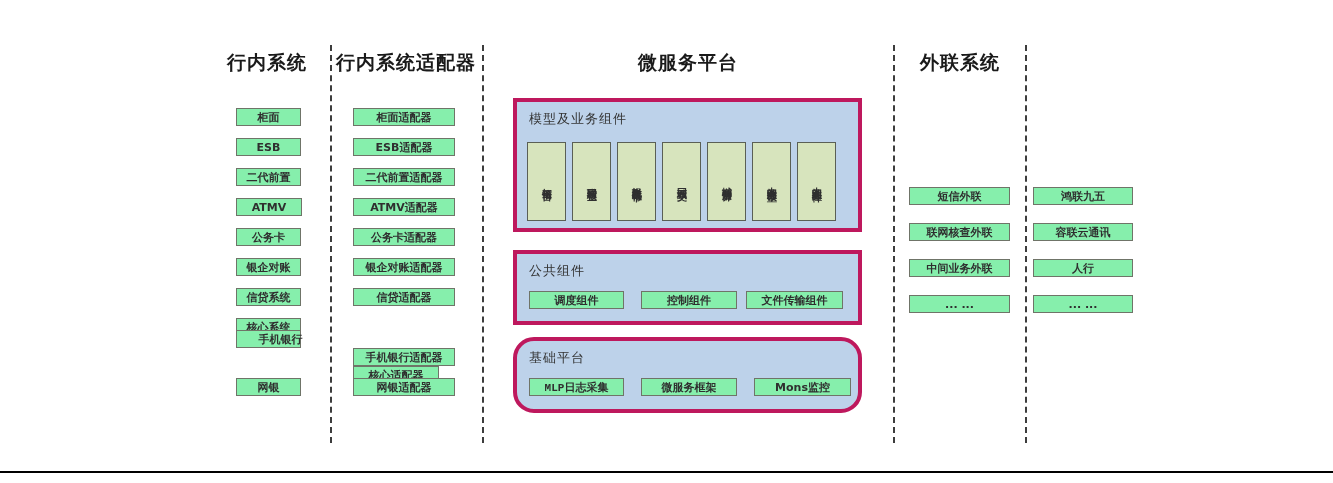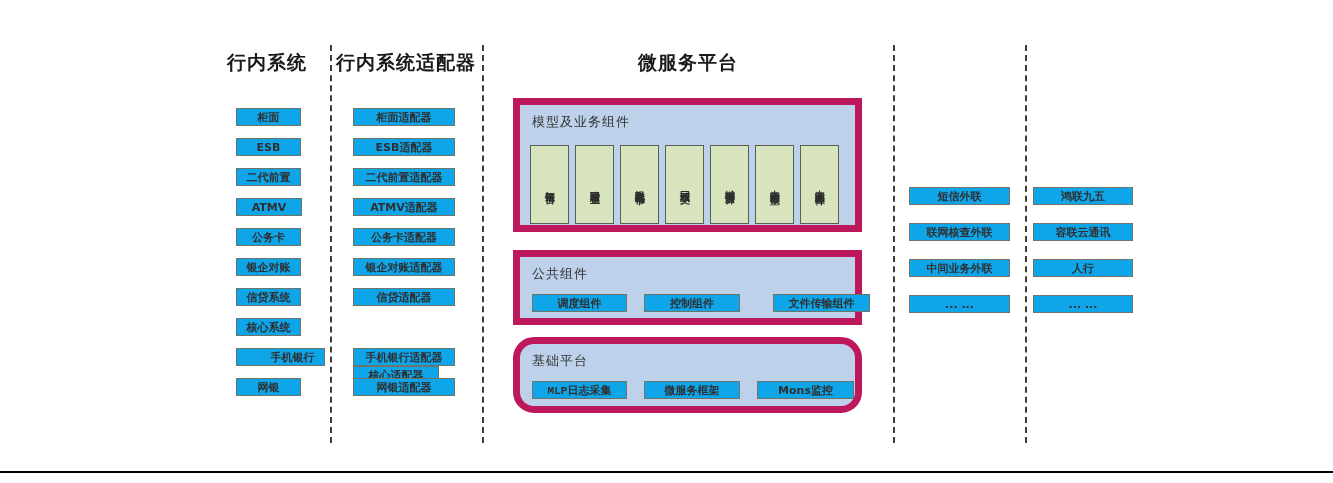--- a/index.html
+++ b/index.html
@@ -31,37 +31,37 @@
     position: absolute;
     top: 45px;
     height: 398px;
     width: 0;
     border-left: 2px dashed #3d3d3d;
   }
 
   .gbox {
     position: absolute;
     height: 18px;
-    background: #0ea5e9;
+    background: #86efac;
     border: 1px solid #6f7468;
     display: flex;
     align-items: center;
     justify-content: center;
     font-size: 11px;
     font-weight: bold;
     color: #2f2f2f;
     white-space: nowrap;
   }
 
   .panel {
     position: absolute;
     left: 513px;
     width: 349px;
     background: #bdd2ea;
-    border: 7px solid #be185d;
+    border: 4px solid #be185d;
   }
 
   .panel-label {
     position: absolute;
     left: 12px;
     top: 8px;
     font-size: 13px;
     color: #333333;
     letter-spacing: 1px;
   }
@@ -96,35 +96,36 @@
   }
 </style>
 </head>
 <body>
 
 <div class="canvas">
 
   <div class="col-header" style="left:200px;width:134px;">行内系统</div>
   <div class="col-header" style="left:331px;width:150px;">行内系统适配器</div>
   <div class="col-header" style="left:600px;width:176px;">微服务平台</div>
+  <div class="col-header" style="left:900px;width:120px;">外联系统</div>
 
   <div class="vline" style="left:330px;"></div>
   <div class="vline" style="left:482px;"></div>
   <div class="vline" style="left:893px;"></div>
   <div class="vline" style="left:1025px;"></div>
 
   <div class="gbox" style="left:236px;top:108px;width:65px;">柜面</div>
   <div class="gbox" style="left:236px;top:138px;width:65px;">ESB</div>
   <div class="gbox" style="left:236px;top:168px;width:65px;">二代前置</div>
   <div class="gbox" style="left:236px;top:198px;width:66px;">ATMV</div>
   <div class="gbox" style="left:236px;top:228px;width:65px;">公务卡</div>
   <div class="gbox" style="left:236px;top:258px;width:65px;">银企对账</div>
   <div class="gbox" style="left:236px;top:288px;width:65px;">信贷系统</div>
   <div class="gbox" style="left:236px;top:318px;width:65px;">核心系统</div>
-  <div class="gbox" style="left:236px;top:348px;width:89px;padding-left:24px;">手机银行</div>
+  <div class="gbox" style="left:236px;top:330px;width:65px;padding-left:24px;">手机银行</div>
   <div class="gbox" style="left:236px;top:378px;width:65px;">网银</div>
 
   <div class="gbox" style="left:353px;top:108px;width:102px;">柜面适配器</div>
   <div class="gbox" style="left:353px;top:138px;width:102px;">ESB适配器</div>
   <div class="gbox" style="left:353px;top:168px;width:102px;">二代前置适配器</div>
   <div class="gbox" style="left:353px;top:198px;width:102px;">ATMV适配器</div>
   <div class="gbox" style="left:353px;top:228px;width:102px;">公务卡适配器</div>
   <div class="gbox" style="left:353px;top:258px;width:102px;">银企对账适配器</div>
   <div class="gbox" style="left:353px;top:288px;width:102px;">信贷适配器</div>
   <div class="gbox" style="left:353px;top:318px;width:86px;margin-top:48px;">核心适配器</div>
@@ -139,21 +140,21 @@
     <div class="vbox" style="left:145px;">同城票交</div>
     <div class="vbox" style="left:190px;">城商行清算</div>
     <div class="vbox" style="left:235px;">中间业务模型</div>
     <div class="vbox" style="left:280px;">中间业务组件</div>
   </div>
 
   <div class="panel" style="top:250px;height:75px;text-align:right;">
     <div class="panel-label">公共组件</div>
     <div class="gbox" style="left:12px;top:37px;width:95px;">调度组件</div>
     <div class="gbox" style="left:124px;top:37px;width:96px;">控制组件</div>
-    <div class="gbox" style="left:253px;top:37px;width:97px;">文件传输组件</div>
+    <div class="gbox" style="left:229px;top:37px;width:97px;">文件传输组件</div>
   </div>
 
   <div class="panel" style="top:337px;height:76px;border-radius:21px;">
     <div class="panel-label">基础平台</div>
     <div class="gbox" style="left:12px;top:37px;width:95px;font-family:Liberation Mono, monospace;">MLP日志采集</div>
     <div class="gbox" style="left:124px;top:37px;width:96px;">微服务框架</div>
     <div class="gbox" style="left:237px;top:37px;width:97px;">Mons监控</div>
   </div>
 
   <div class="gbox" style="left:909px;top:187px;width:101px;">短信外联</div>

